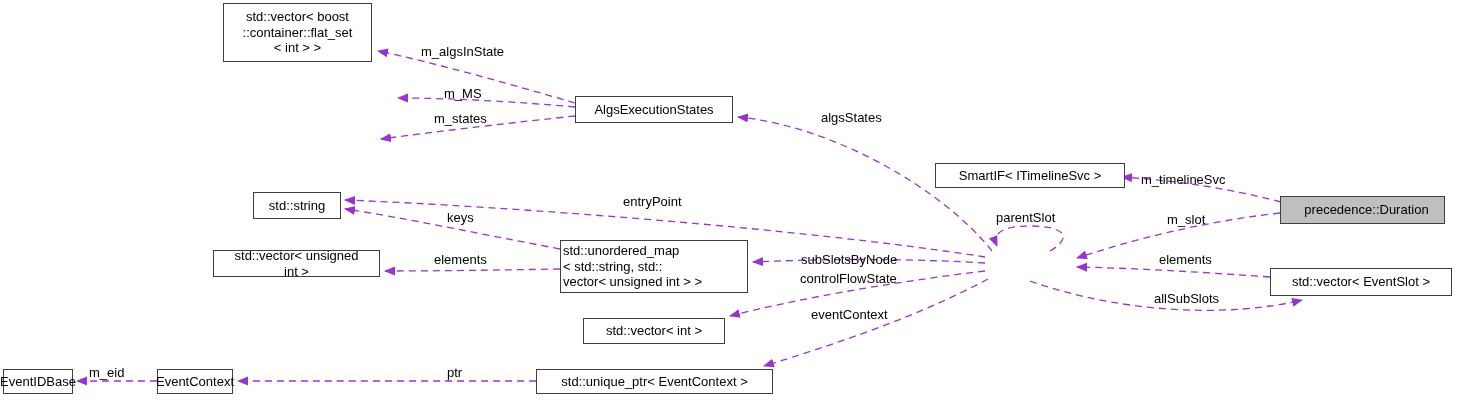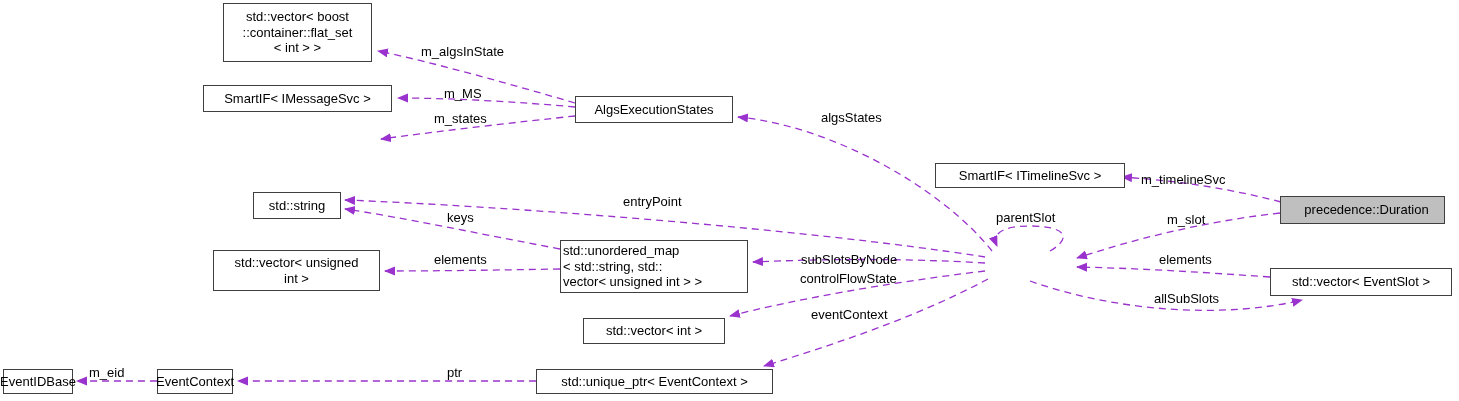--- a/index.html
+++ b/index.html
@@ -66,30 +66,27 @@
     <path class="edge" marker-end="url(#arrow)" d="M 157 381 C 130 381, 104 381, 77 381"></path>
     <path class="edge" marker-end="url(#arrow)" d="M 536 381 C 440 381, 330 381, 238 381"></path>
   </svg>
 
   <div class="node" style="left:223px;top:3px;width:149px;height:59px;">
     <span>std::vector&lt; boost</span>
     <span>::container::flat_set</span>
     <span>&lt; int &gt; &gt;</span>
   </div>
 
-  <div class="node" style="left:203px;top:85px;width:189px;height:27px;">
-    <span>SmartIF&lt; IMessageSvc &gt;</span>
-  </div>
 
 
   <div class="node" style="left:253px;top:192px;width:88px;height:27px;">
     <span>std::string</span>
   </div>
 
-  <div class="node" style="left:213px;top:250px;width:167px;height:41px;">
+  <div class="node" style="left:213px;top:250px;width:167px;height:27px;">
     <span>std::vector&lt; unsigned</span>
     <span>int &gt;</span>
   </div>
 
   <div class="node align-left" style="left:560px;top:240px;width:188px;height:53px;">
     <span>std::unordered_map</span>
     <span>&lt; std::string, std::</span>
     <span>vector&lt; unsigned int &gt; &gt;</span>
   </div>
 

